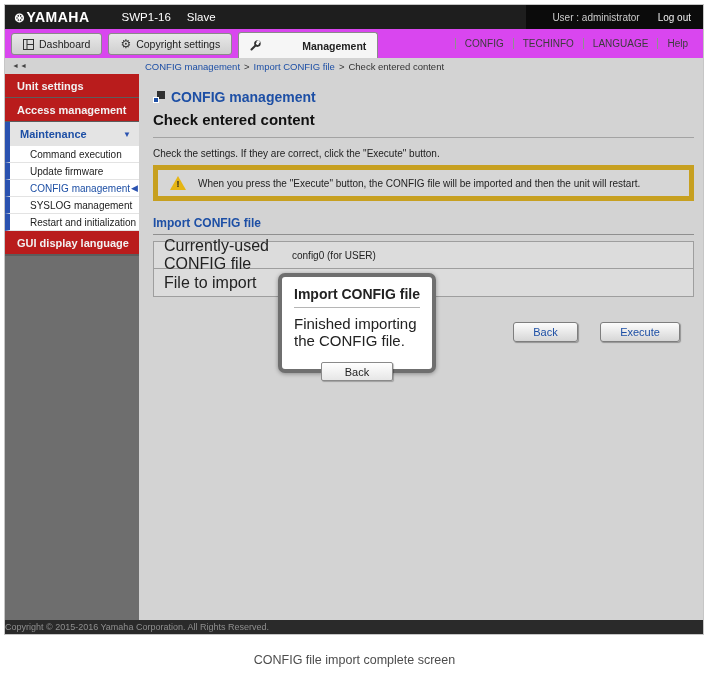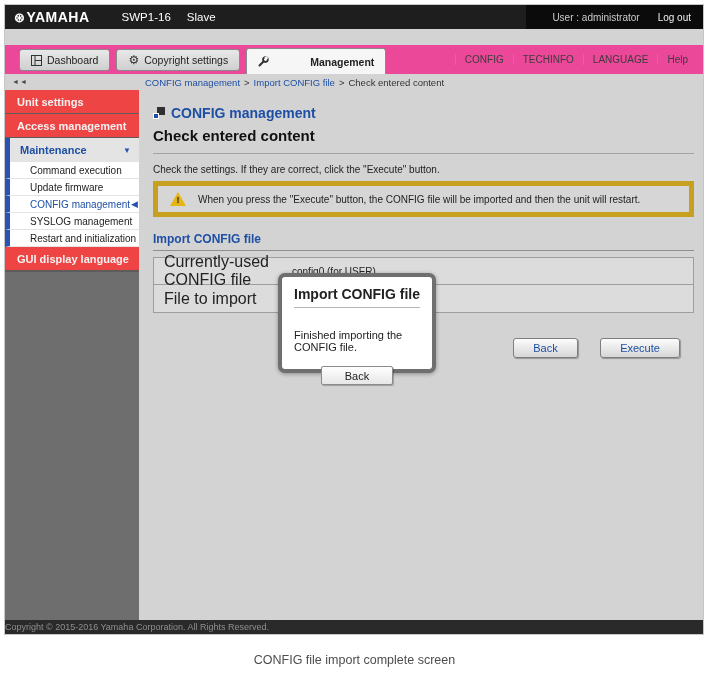--- a/index.html
+++ b/index.html
@@ -22,22 +22,22 @@
   .model { margin-left: 32px; font-size: 11.5px; }
   .mode  { margin-left: 16px; font-size: 11.5px; }
   .topbar-right {
     position: absolute; right: 0; top: 0; height: 100%; background: #0b0b0b;
     display: flex; align-items: center; padding: 0 12px 0 26px; gap: 18px;
   }
   .user-label { color: #cccccc; font-size: 10px; }
   .logout { color: #eeeeee; font-size: 10px; cursor: pointer; }
   
   .tabbar {
-    flex: 0 0 29px; background: #ec4899; display: flex; align-items: flex-end;
-    position: relative; padding-left: 14px; margin-top: 16px;
+    flex: 0 0 29px; background: #d946ef; display: flex; align-items: flex-end;
+    position: relative; padding-left: 6px;
   }
   .tab {
     display: flex; align-items: center; gap: 5px; padding: 0 11px;
     font-size: 10.5px; color: #222; cursor: pointer;
     border: 1px solid #8a8a8a; border-radius: 3px;
     background: linear-gradient(#e8e8e8, #cfcfcf);
     height: 22px; margin-bottom: 3px; margin-right: 6px;
   }
   .tab.active {
     height: 26px; margin-bottom: 0; border-bottom: none;
@@ -56,21 +56,21 @@
     flex: 0 0 16px; background: #d3d3d3; position: relative;
     display: flex; align-items: center; font-size: 9.5px;
   }
   .collapse { position: absolute; left: 7px; top: 4px; font-size: 7px; color: #444; letter-spacing: 1px; cursor: pointer; }
   .crumbs { padding-left: 140px; display: flex; align-items: center; }
   .crumb-link { color: #1d4fa5; cursor: pointer; }
   .crumb-sep { color: #333; margin: 0 4px; }
   .crumb-current { color: #333; }
   
   .body-row { flex: 1; display: flex; min-height: 0; }
-  .sidebar { flex: 0 0 134px; background: #ef4444; display: flex; flex-direction: column; }
+  .sidebar { flex: 0 0 134px; background: #b91c1c; display: flex; flex-direction: column; }
   .side-header {
     height: 24px; display: flex; align-items: center; padding-left: 12px;
     color: #f2f2f2; font-weight: bold; font-size: 11px;
     border-bottom: 1px solid #5c5c5c; cursor: pointer;
   }
   .side-expanded {
     height: 24px; background: #e4e4e4; color: #1d4fa5; font-weight: bold; font-size: 11px;
     display: flex; align-items: center; padding-left: 10px;
     border-left: 5px solid #2a52b0; position: relative; cursor: pointer;
   }
@@ -134,21 +134,21 @@
     flex: 0 0 14px; background: #2a2a2a; color: #8f8f8f; font-size: 9px;
     display: flex; align-items: center; justify-content: flex-start;
   }
   
   .dialog {
     position: absolute; left: 273px; top: 268px; width: 158px; height: 100px;
     background: #ffffff; border: 4px solid #6f6f6f; border-radius: 7px;
     box-shadow: 0 1px 4px rgba(0,0,0,0.35); z-index: 10; padding: 9px 12px 10px;
   }
   .dialog-title { font-size: 14px; font-weight: bold; color: #222; padding-bottom: 5px; border-bottom: 1px solid #b5b5b5; }
-  .dialog-msg { font-size: 11px; color: #222; margin-top: 21px; }
+  .dialog-msg { font-size: 15px; color: #222; margin-top: 7px; }
   .dialog-actions { display: flex; justify-content: center; margin-top: 13px; }
   .dialog-btn {
     width: 72px; height: 19px; border: 1px solid #8a8a8a; border-radius: 2px;
     background: linear-gradient(#ffffff, #e6e6e6); font-size: 11px; color: #222;
     display: flex; align-items: center; justify-content: center;
     box-shadow: 1px 1px 1px rgba(0,0,0,0.25); cursor: pointer;
   }
   
   .caption { position: absolute; left: 0; right: 0; top: 653px; text-align: center; font-size: 12.5px; color: #4d4d4d; }
 </style>

